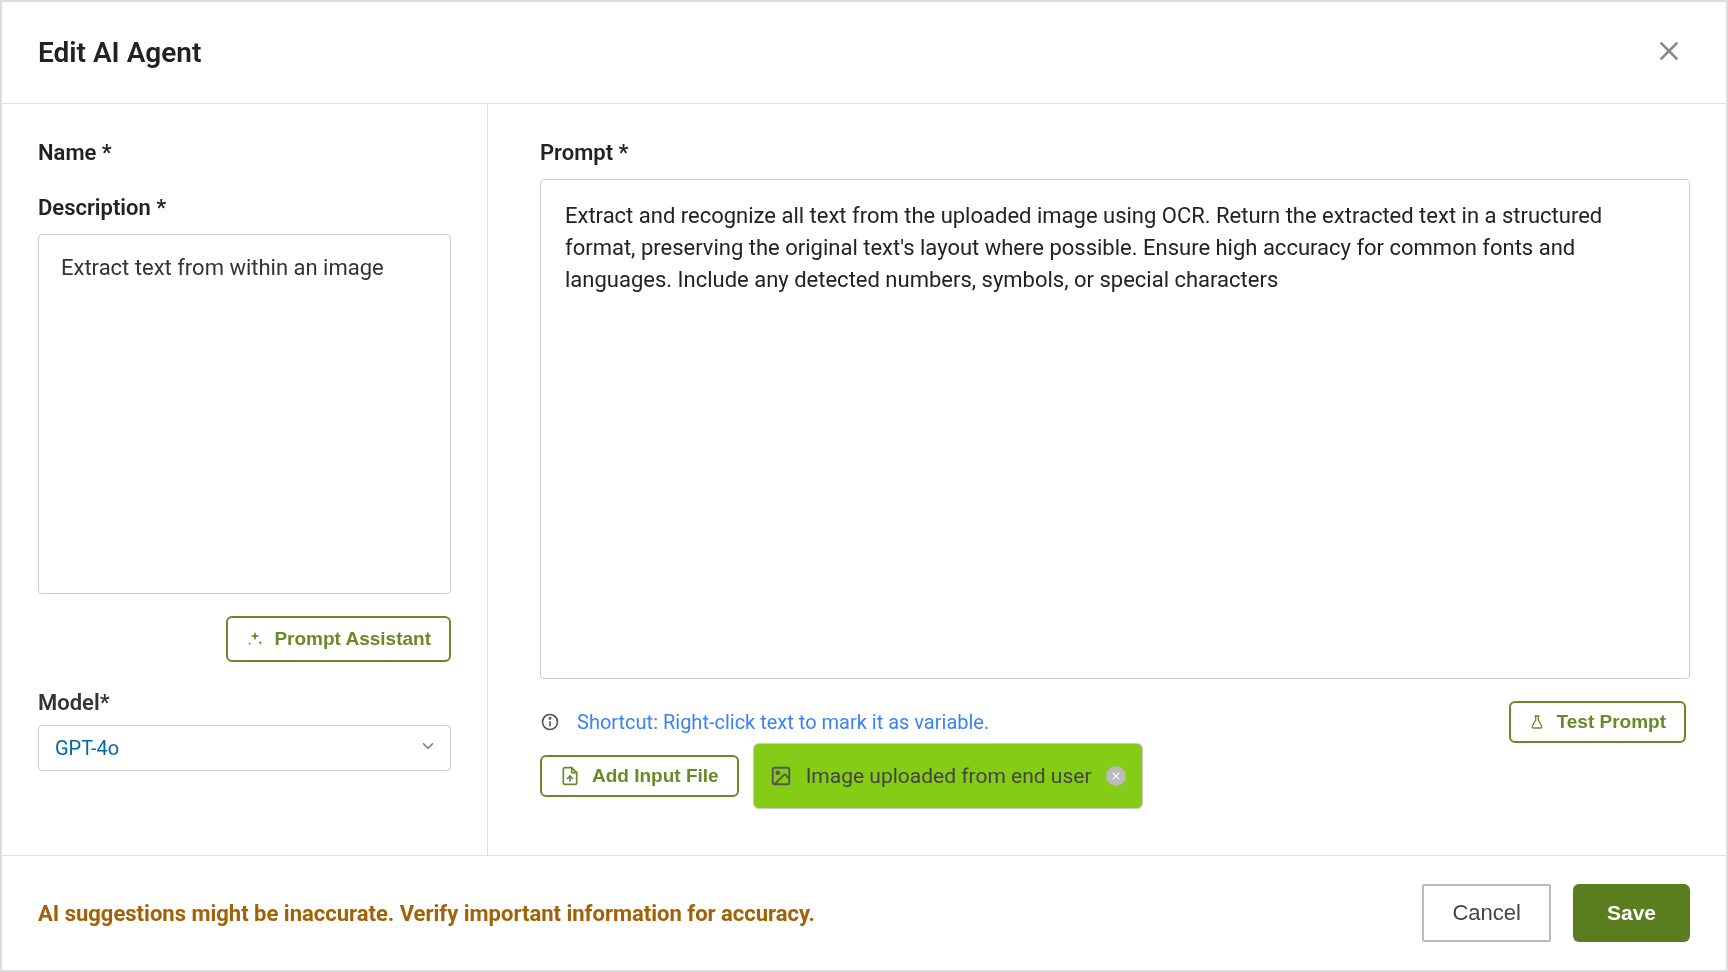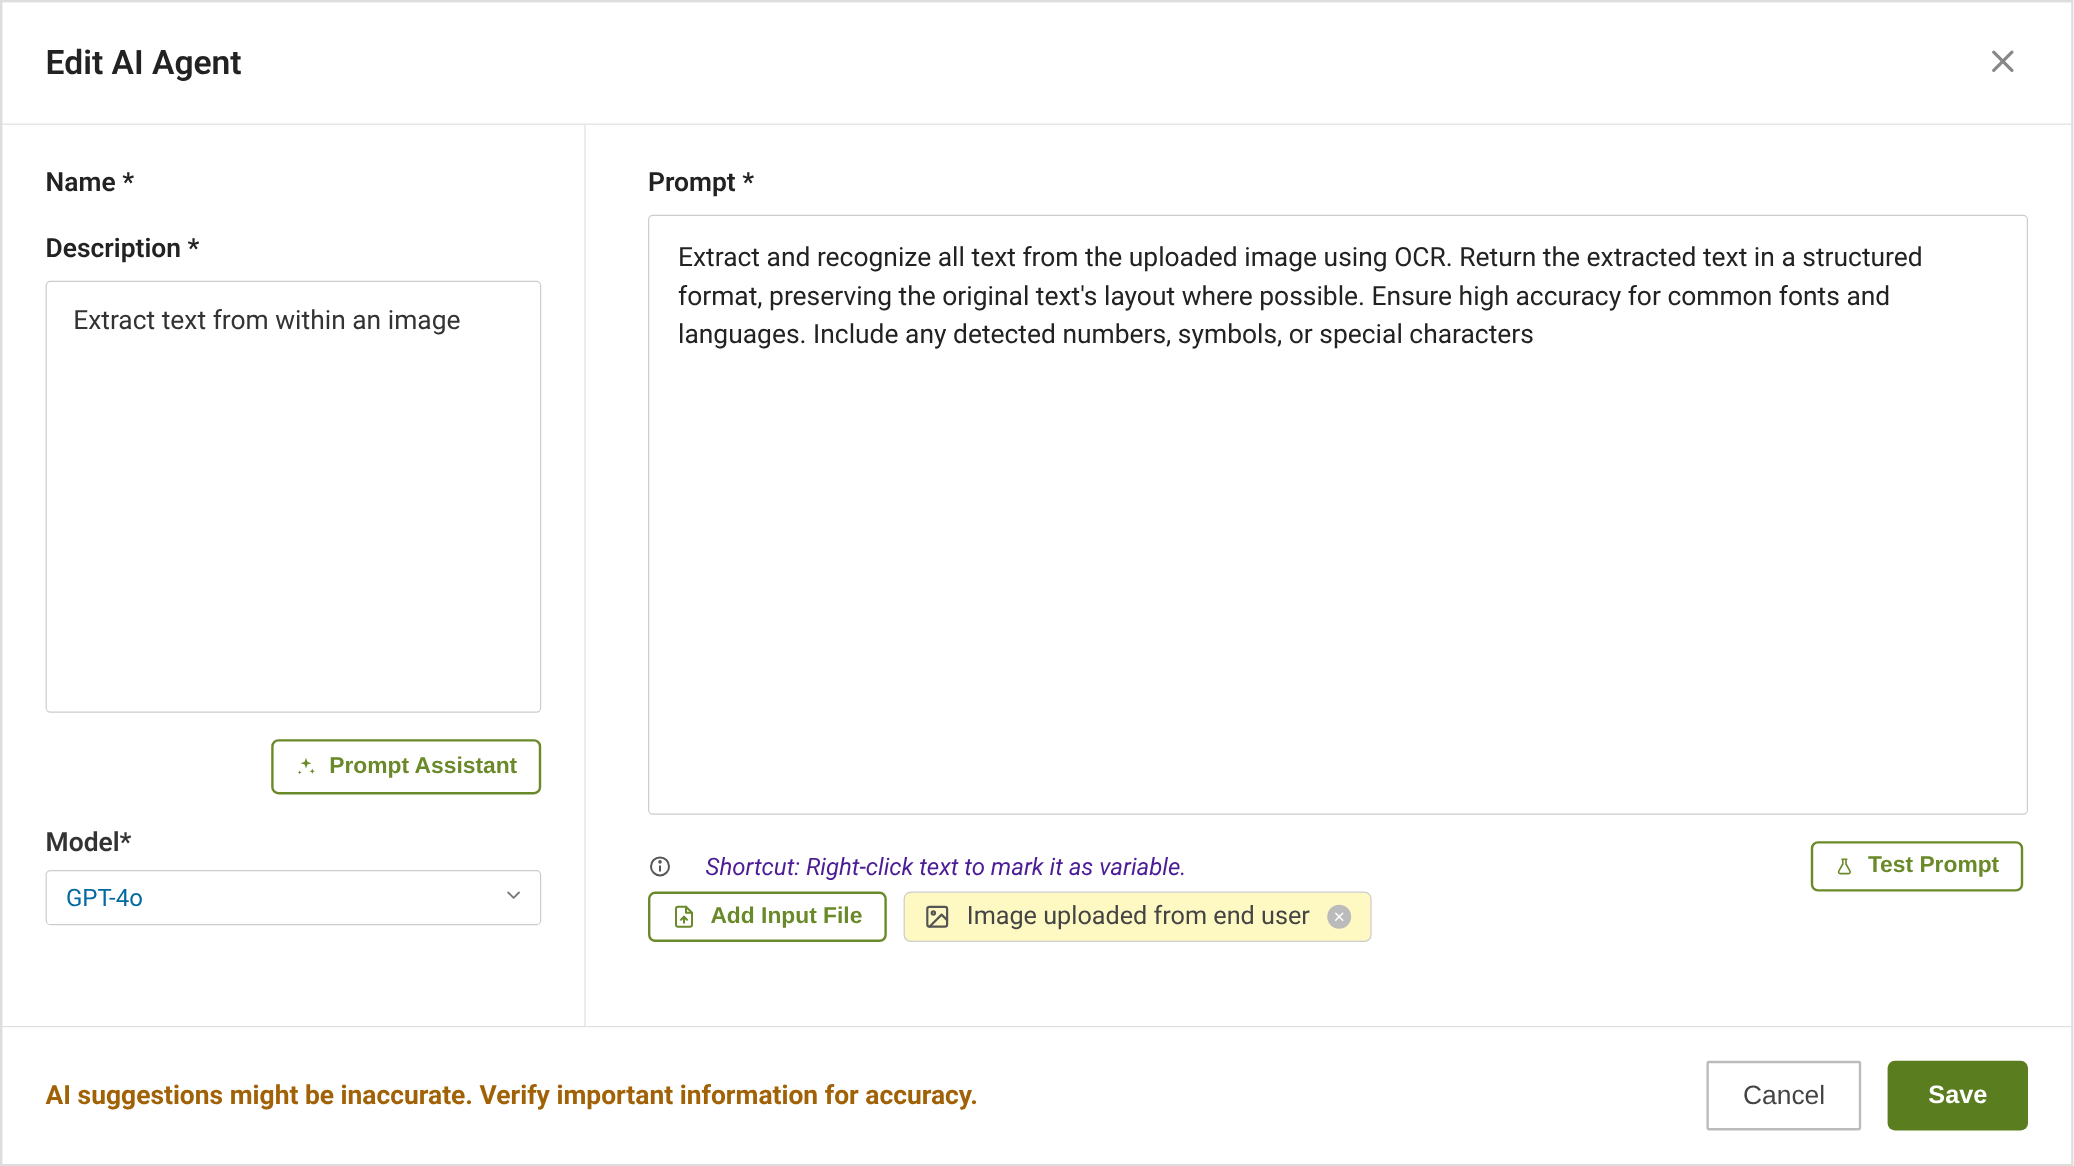--- a/index.html
+++ b/index.html
@@ -18,29 +18,29 @@
     .desc-input { height: 360px; }
     .prompt-box { width: 100%; height: 500px; border: 1px solid #ccc; border-radius: 4px; padding: 20px 24px; font-size: 22px; color: #222; font-family: inherit; resize: none; line-height: 1.45; }
     .prompt-assistant-row { display: flex; justify-content: flex-end; margin-top: 18px; }
     .btn-outline-green { border: 2px solid #6a8a2a; background: #fff; color: #6a8a2a; border-radius: 6px; padding: 10px 18px; font-size: 19px; font-weight: 600; cursor: pointer; display: inline-flex; align-items: center; gap: 10px; }
     .btn-outline-green svg { width: 18px; height: 18px; }
     .model-label { font-size: 22px; font-weight: 600; margin-top: 28px; margin-bottom: 10px; display: block; }
     .select-wrap { position: relative; width: 100%; }
     .select { width: 100%; border: 1px solid #ccc; border-radius: 4px; padding: 10px 40px 10px 16px; font-size: 20px; color: #0369a1; font-family: inherit; background: #fff; appearance: none; cursor: pointer; }
     .select-caret { position: absolute; right: 14px; top: 50%; transform: translateY(-50%); pointer-events: none; color: #777; }
     .hint-row { display: flex; align-items: center; justify-content: space-between; margin-top: 22px; padding-right: 4px; }
-    .hint-left { display: flex; align-items: center; gap: 28px; color: #4c1d95; font-size: 20px; font-style: italic; }
+    .hint-left { display: flex; align-items: center; gap: 17px; color: #3b82f6; font-size: 20px; }
     .hint-left svg { width: 20px; height: 20px; color: #555; }
     .test-prompt-btn { border: 2px solid #6a8a2a; background: #fff; color: #6a8a2a; border-radius: 6px; padding: 8px 18px; font-size: 19px; font-weight: 600; cursor: pointer; display: inline-flex; align-items: center; gap: 12px; }
     .test-prompt-btn svg { width: 16px; height: 16px; }
     .section-heading { font-size: 22px; font-weight: 600; margin-top: 40px; margin-bottom: 14px; }
     .files-row { display: flex; align-items: center; gap: 14px; }
     .add-file-btn { border: 2px solid #6a8a2a; background: #fff; color: #6a8a2a; border-radius: 6px; padding: 8px 18px; font-size: 19px; font-weight: 600; cursor: pointer; display: inline-flex; align-items: center; gap: 12px; }
     .add-file-btn svg { width: 20px; height: 20px; }
-    .file-chip { border: 1px solid #ccc; border-radius: 6px; padding: 8px 16px; font-size: 21px; color: #444; display: inline-flex; align-items: center; gap: 14px; background: #fef9c3; }
+    .file-chip { border: 1px solid #ccc; border-radius: 6px; padding: 20px 16px; font-size: 21px; color: #444; display: inline-flex; align-items: center; gap: 14px; background: #84cc16; }
     .file-chip svg.img-ic { width: 22px; height: 22px; color: #555; }
     .chip-remove { width: 20px; height: 20px; background: #bbb; border-radius: 50%; display: inline-flex; align-items: center; justify-content: center; cursor: pointer; color: #fff; border: none; }
     .chip-remove svg { width: 10px; height: 10px; }
     .modal-footer { border-top: 1px solid #e0e0e0; padding: 28px 36px; display: flex; align-items: center; justify-content: space-between; }
     .footer-warn { font-size: 22px; font-weight: 700; color: #a16207; }
     .footer-actions { display: flex; gap: 22px; }
     .btn-cancel { border: 2px solid #bbb; background: #fff; color: #444; border-radius: 2px; padding: 14px 28px; font-size: 22px; font-weight: 500; cursor: pointer; }
     .btn-save { border: none; background: #5a7e1f; color: #fff; border-radius: 6px; padding: 14px 34px; font-size: 21px; font-weight: 600; cursor: pointer; }
     .desc-group { margin-top: 16px; }
   </style>

